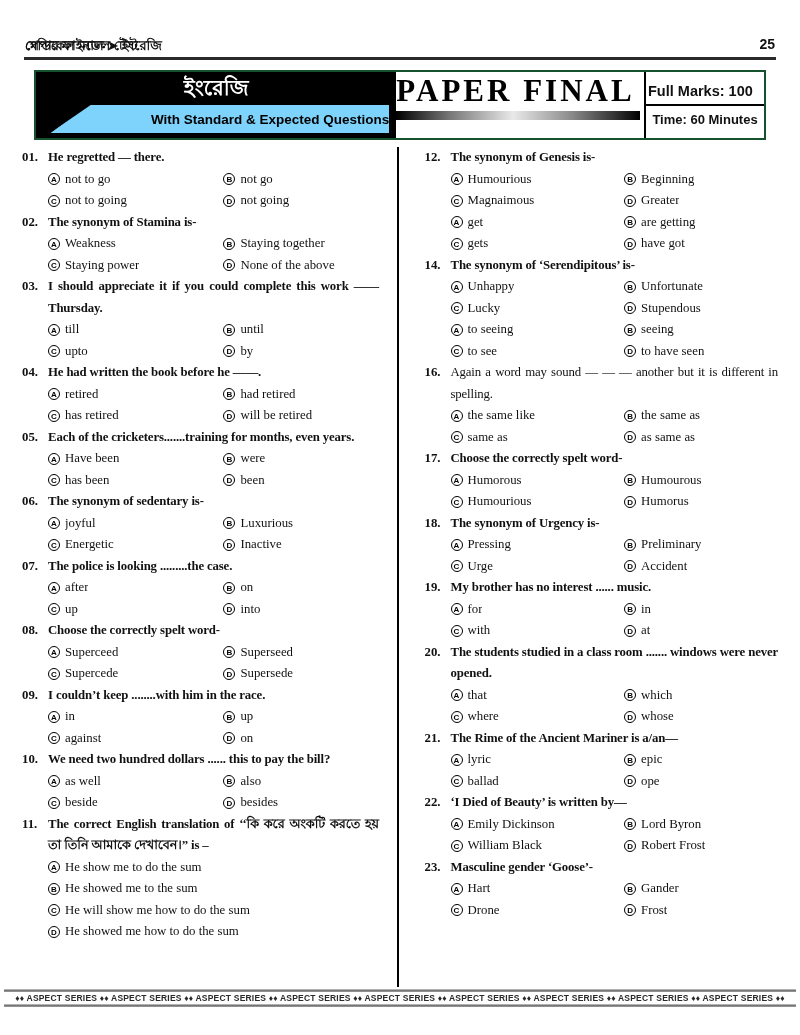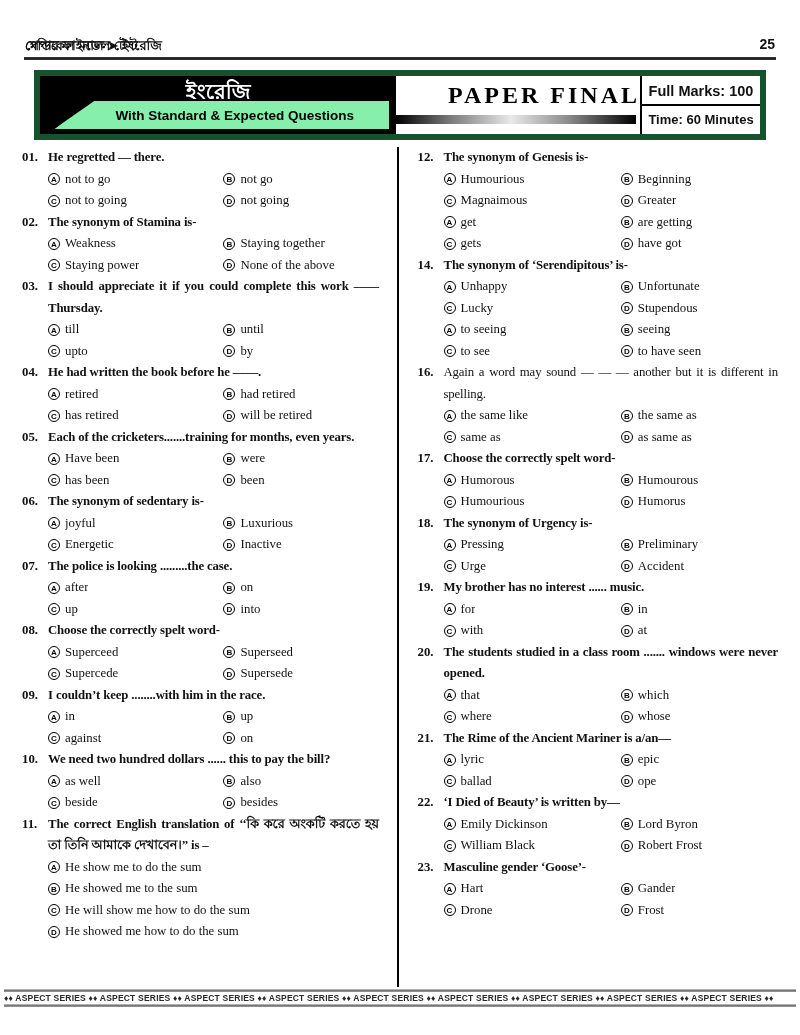--- a/index.html
+++ b/index.html
@@ -19,61 +19,61 @@
   .topstrip .center{ position:absolute; left:0; right:0; text-align:left; top:0; }
   .topstrip .right { position:absolute; right:0; top:0; font-size:14px; }
   .rule-double {
     position:absolute; top:57px; left:24px; right:24px; height:3px;
     border-top:2px solid #2a2a2a; border-bottom:1px solid #2a2a2a;
   }
 
   
   .title-box {
     position:absolute; top:70px; left:34px; right:34px; height:70px;
-    border:6px solid #14532d; display:flex; background:#fff;
+    border:2px solid #14532d; display:flex; background:#fff;
   }
   .tb-left { width:49.5%; background:#000; color:#fff; position:relative; }
   .tb-subject { text-align:center; font-weight:bold; font-size:21px; line-height:32px; }
   .tb-tag-outer {
     position:absolute; bottom:3px; left:12px; right:5px; height:32px; background:#000;
     -webkit-clip-path:polygon(12% 0,100% 0,100% 100%,0 100%);
     clip-path:polygon(12% 0,100% 0,100% 100%,0 100%);
   }
   .tb-tag-inner {
-    position:absolute; left:2px; top:2px; right:2px; bottom:2px; background:#86efac;
+    position:absolute; left:2px; top:2px; right:2px; bottom:2px; background:#7dd3fc;
     -webkit-clip-path:polygon(12% 0,100% 0,100% 100%,0 100%);
     clip-path:polygon(12% 0,100% 0,100% 100%,0 100%);
-    display:flex; align-items:center; justify-content:center;
+    display:flex; align-items:center; justify-content:flex-end;
   }
   .tb-tag-inner span {
     font-family:"Liberation Sans", sans-serif; font-weight:bold; font-size:13.5px; color:#000;
     padding-left:26px;
   }
   .tb-mid { flex:1; background:#fff; position:relative; }
   .paper-final {
-    font-family:"Liberation Serif", serif; font-weight:bold; font-size:24px;
-    letter-spacing:3px; text-align:right; line-height:38px; color:#000;
+    font-family:"Liberation Serif", serif; font-weight:bold; font-size:31px;
+    letter-spacing:3px; text-align:left; line-height:38px; color:#000;
   }
   .gradient-bar {
     height:9px; margin:1px 4px 0 0;
     background:linear-gradient(90deg,#000 0%,#777 22%,#e9e9e9 48%,#8a8a8a 72%,#000 100%);
   }
   .tb-right {
     width:120px; border-left:2px solid #000; background:#fff;
     font-family:"Liberation Sans", sans-serif; font-weight:bold;
     display:flex; flex-direction:column; justify-content:center;
   }
-  .tb-marks { font-size:14.5px; text-align:center; padding:8px 2px 5px; border-bottom:2px solid #000; }
+  .tb-marks { font-size:14.5px; text-align:left; padding:8px 2px 5px; border-bottom:2px solid #000; }
   .tb-time  { font-size:13px;  text-align:center; padding:6px 2px 8px; }
 
   
   .columns { position:absolute; top:147px; left:22px; right:22px; bottom:48px; display:flex; }
   .col { width:375px; }
   .col.left  { padding-right:18px; }
-  .col.right { flex:1; padding-left:19px; }
+  .col.right { flex:1; padding-left:26px; }
   .divider { width:1.5px; background:#000; }
 
   .question { font-size:12.8px; }
   .stem-row { display:flex; line-height:21.5px; }
   .stem-row .qno  { flex:0 0 26px; font-weight:bold; }
   .stem-row .stem { flex:1; font-weight:bold; text-align:justify; letter-spacing:-0.15px; }
   .question.normal .stem-row .stem { font-weight:normal; }
   .opt-row { display:flex; padding-left:26px; line-height:21.5px; }
   .opt { display:flex; align-items:baseline; min-width:0; }
   .opt.first { flex:0 0 53%; }
@@ -83,21 +83,21 @@
     font-family:"Liberation Sans", sans-serif; font-size:8px; font-weight:bold;
     line-height:11px; text-align:center; margin-right:5px; align-self:center; color:#000;
   }
   .opt-label { white-space:nowrap; overflow:hidden; }
 
   
   .footer { position:absolute; left:4px; right:4px; bottom:28px; }
   .fbar { height:3px; background:linear-gradient(180deg,#cfcfcf,#6d6d6d 55%,#a5a5a5); }
   .ftext {
     font-family:"Liberation Sans", sans-serif; font-weight:bold; font-size:8.5px;
-    color:#2a2a2a; text-align:left; line-height:12px; letter-spacing:0.2px;
+    color:#2a2a2a; text-align:center; line-height:12px; letter-spacing:0.2px;
     white-space:nowrap; overflow:hidden;
   }
 </style>
 </head>
 <body>
 
 <div class="page">
 
   <div class="topstrip">
     <span class="left">মেডিকেল মডেল টেস্ট</span>

